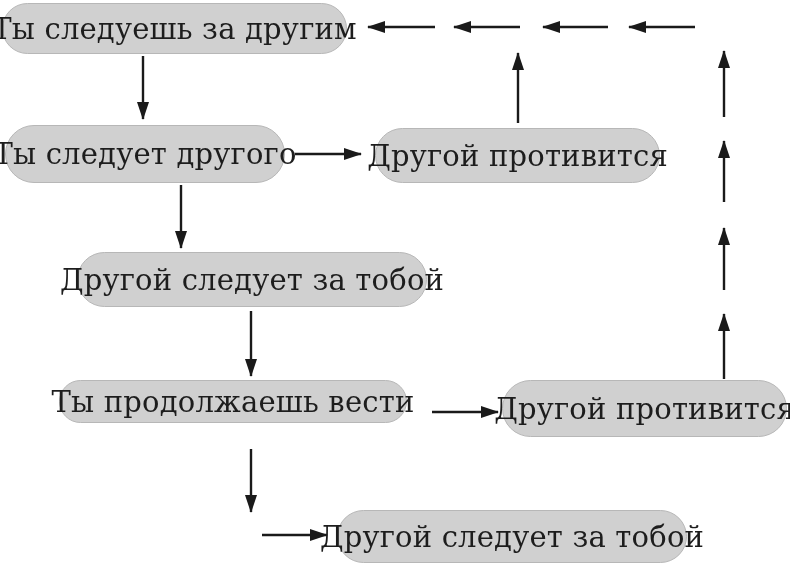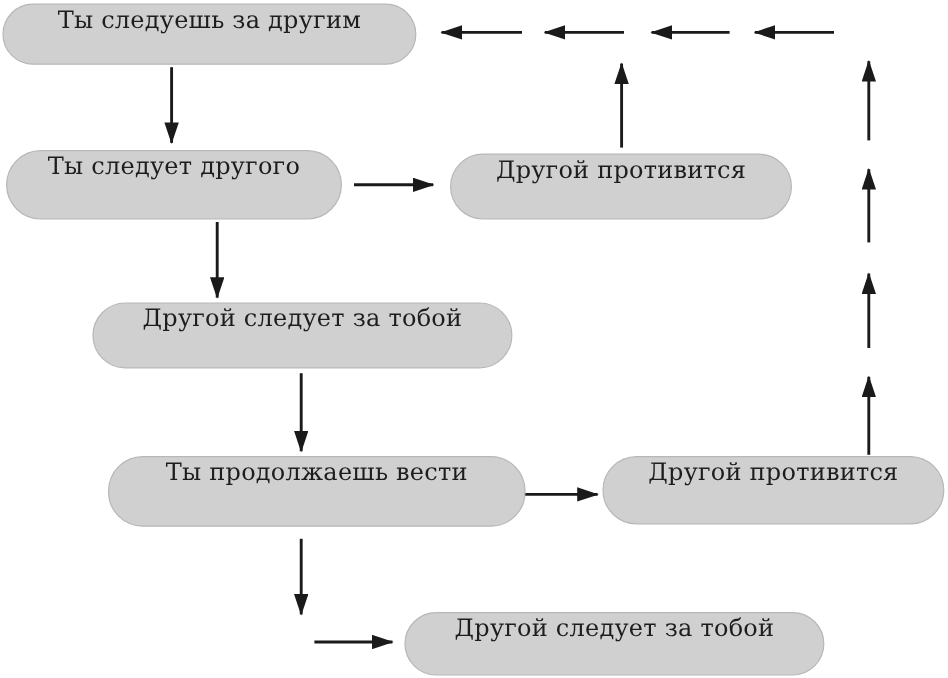--- a/index.html
+++ b/index.html
@@ -18,36 +18,37 @@
   .arrows-layer {
     position: absolute;
     left: 0;
     top: 0;
     width: 790px;
     height: 565px;
   }
   .node {
     position: absolute;
     display: flex;
+    align-items: center;
     justify-content: center;
     background: #d0d0d0;
     border: 1px solid #b7b7b7;
     border-radius: 29px;
     box-sizing: border-box;
     color: #1d1d1d;
-    font-size: 20px;
+    font-size: 29px;
     white-space: nowrap;
     text-align: center;
     letter-spacing: 0.2px;
   }
   .node-1 { left: 2px;   top: 3px;   width: 345px; height: 51px; }
   .node-2 { left: 5px;   top: 125px; width: 280px; height: 58px; }
   .node-3 { left: 375px; top: 128px; width: 285px; height: 55px; }
   .node-4 { left: 77px;  top: 252px; width: 350px; height: 55px; }
-  .node-5 { left: 90px;  top: 380px; width: 348px; height: 59px; }
+  .node-5 { left: 59px;  top: 380px; width: 348px; height: 43px; }
   .node-6 { left: 502px; top: 380px; width: 285px; height: 57px; }
   .node-7 { left: 337px; top: 510px; width: 350px; height: 53px; }
 </style>
 </head>
 <body>
 
 <div class="canvas">
 
   <svg class="arrows-layer" width="790" height="565" viewBox="0 0 790 565" xmlns="http://www.w3.org/2000/svg">
     <defs>

